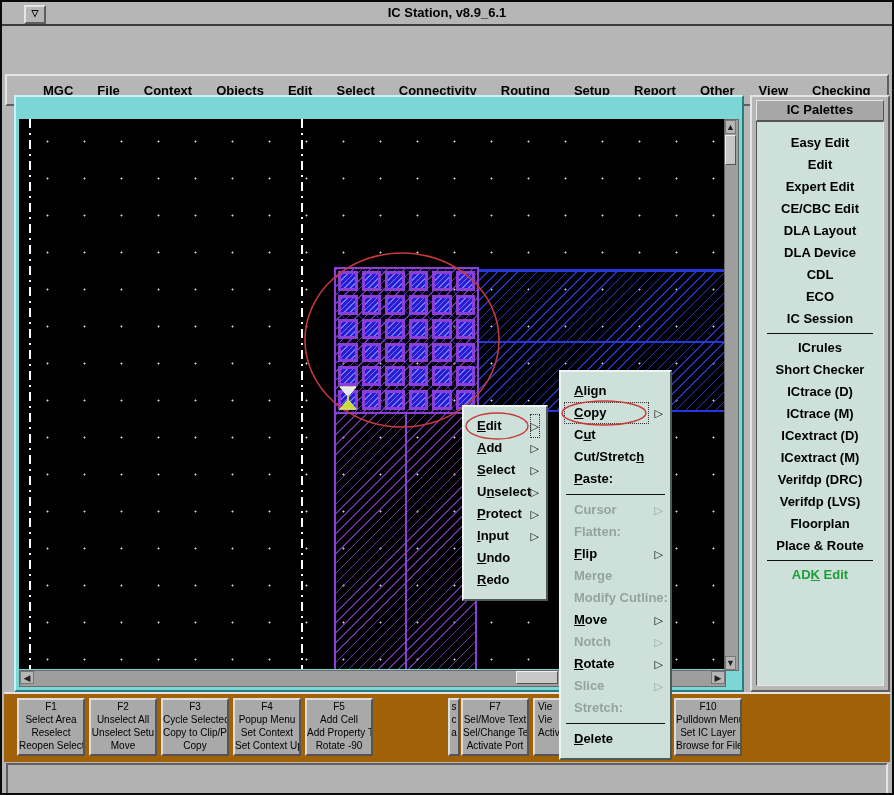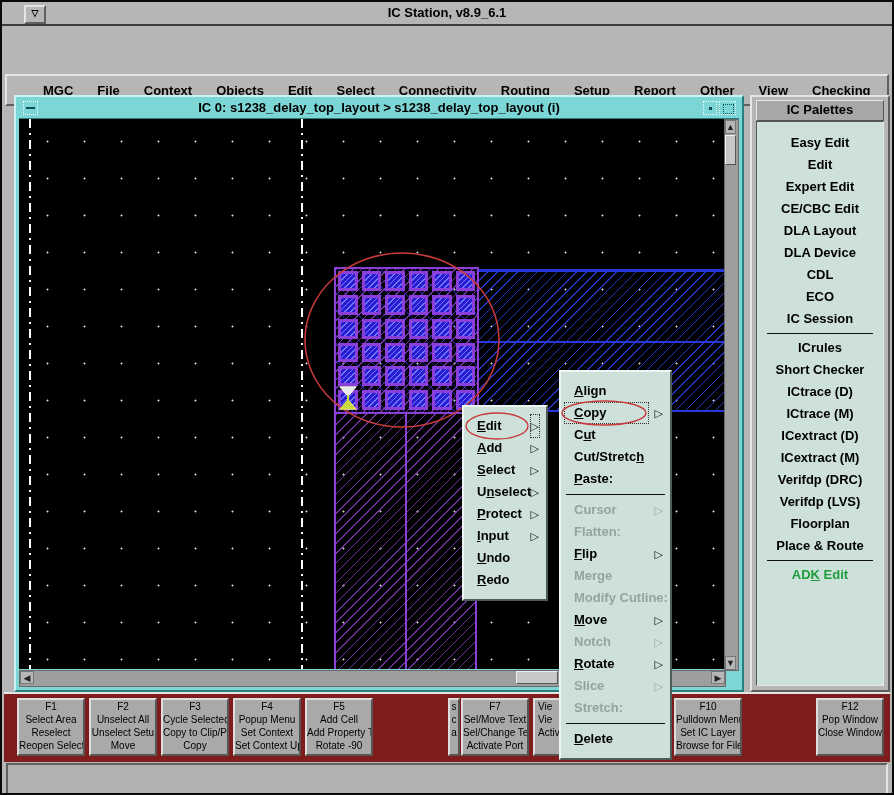--- a/index.html
+++ b/index.html
@@ -107,21 +107,21 @@
   .mi{position:relative;height:22px;line-height:22px;padding-left:13px;font-weight:bold;
       font-size:13px;color:#000;white-space:nowrap;}
   .mi .arr{position:absolute;right:7px;top:0;font-size:11px;font-weight:normal;}
   .mi.gray, .mi.gray .arr{color:#93a49f;}
   .msep{border-top:1px solid #111;margin:4px 5px;}
   .focusbox{outline:1px dotted #333;}
   .lblbox{position:absolute;left:4px;right:22px;top:1px;bottom:1px;pointer-events:none;}
   .mellipse{position:absolute;pointer-events:none;}
 
   
-  #softbar{position:absolute;left:2px;right:2px;top:690px;height:68px;background:#7f1d1d;
+  #softbar{position:absolute;left:2px;right:2px;top:690px;height:68px;background:#a16207;
            border-top:2px solid #e4e4e4;z-index:10;}
   .sk{position:absolute;top:4px;width:68px;height:58px;background:#a9a9a9;overflow:hidden;
       border-top:2px solid #ddd;border-left:2px solid #ddd;border-bottom:2px solid #555;
       border-right:2px solid #555;box-sizing:border-box;text-align:center;
       font-size:10px;line-height:13px;color:#000;white-space:nowrap;}
   .sk div{overflow:hidden;}
   .sk.sliver{width:12px;}
   .sk.partial{text-align:left;padding-left:3px;}
 
   #msgbar{position:absolute;left:4px;right:4px;top:761px;height:29px;background:#b2b2b2;}
@@ -149,32 +149,20 @@
     <span class="mb"><u>R</u>eport</span>
     <span class="mb">O<u>t</u>her</span>
     <span class="mb"><u>V</u>iew</span>
     <span class="mb">Checkin<u>g</u></span>
     <span class="mb"><u>T</u>ranslate</span>
 
   </div>
 
 
   <div id="cwin">
-    <div id="ctitle">
-      <div id="cmenu-icon" class="cbtn">
-          <i></i>
-        </div>
-      <span>IC 0: s1238_delay_top_layout &gt; s1238_delay_top_layout (i)</span>
-      <div id="cmin-btn" class="cbtn">
-          <i></i>
-        </div>
-      <div id="cmax-btn" class="cbtn">
-          <i></i>
-        </div>
-    </div>
 
     <div id="viewport">
       <div class="dashline" id="dash1"></div>
       <div class="dashline" id="dash2"></div>
 
       <div id="metal-blue">
         <div class="midline"></div>
       </div>
 
       <div id="via-block">
@@ -471,22 +459,16 @@
         <div>Vie</div>
         <div>Vie</div>
         <div>Activ</div>
       </div>
     <div class="sk" style="left:670px">
       <div>F10</div>
         <div>Pulldown Menu</div>
         <div>Set IC Layer</div>
         <div>Browse for File</div>
       </div>
-    <div class="sk" style="left:812px">
-      <div>F12</div>
-        <div>Pop Window</div>
-        <div>Close Window</div>
-        <div></div>
-      </div>
   </div>
 
   <div id="msgbar" class="bevdn"></div>
 </div>
 
 </body></html>

